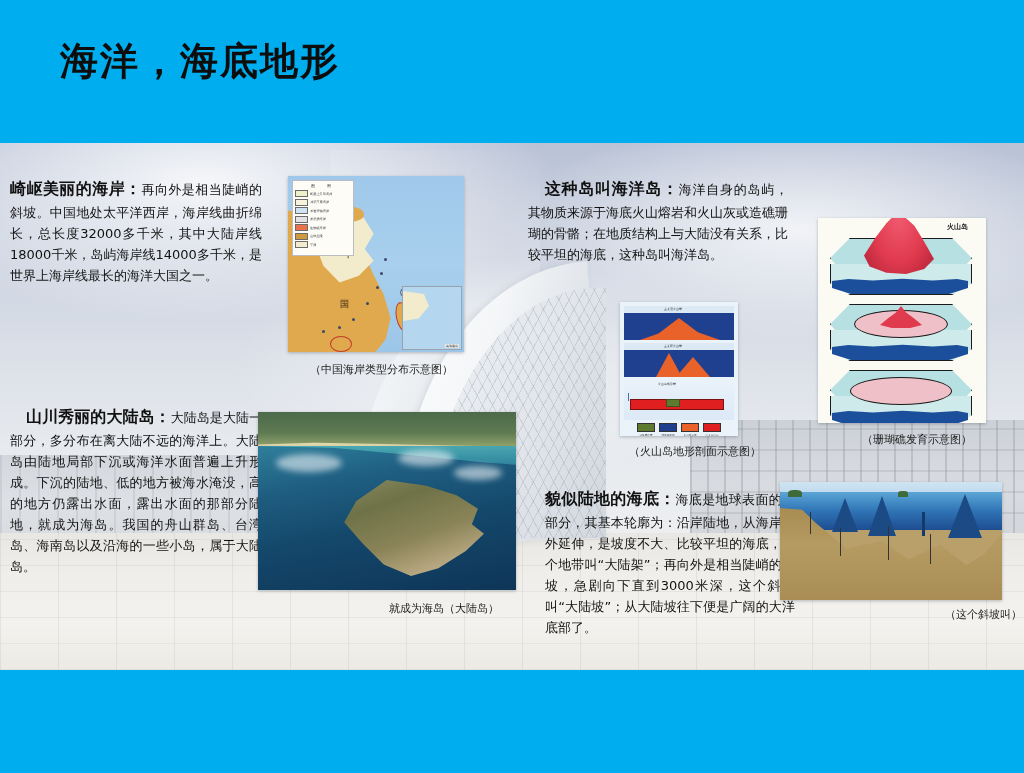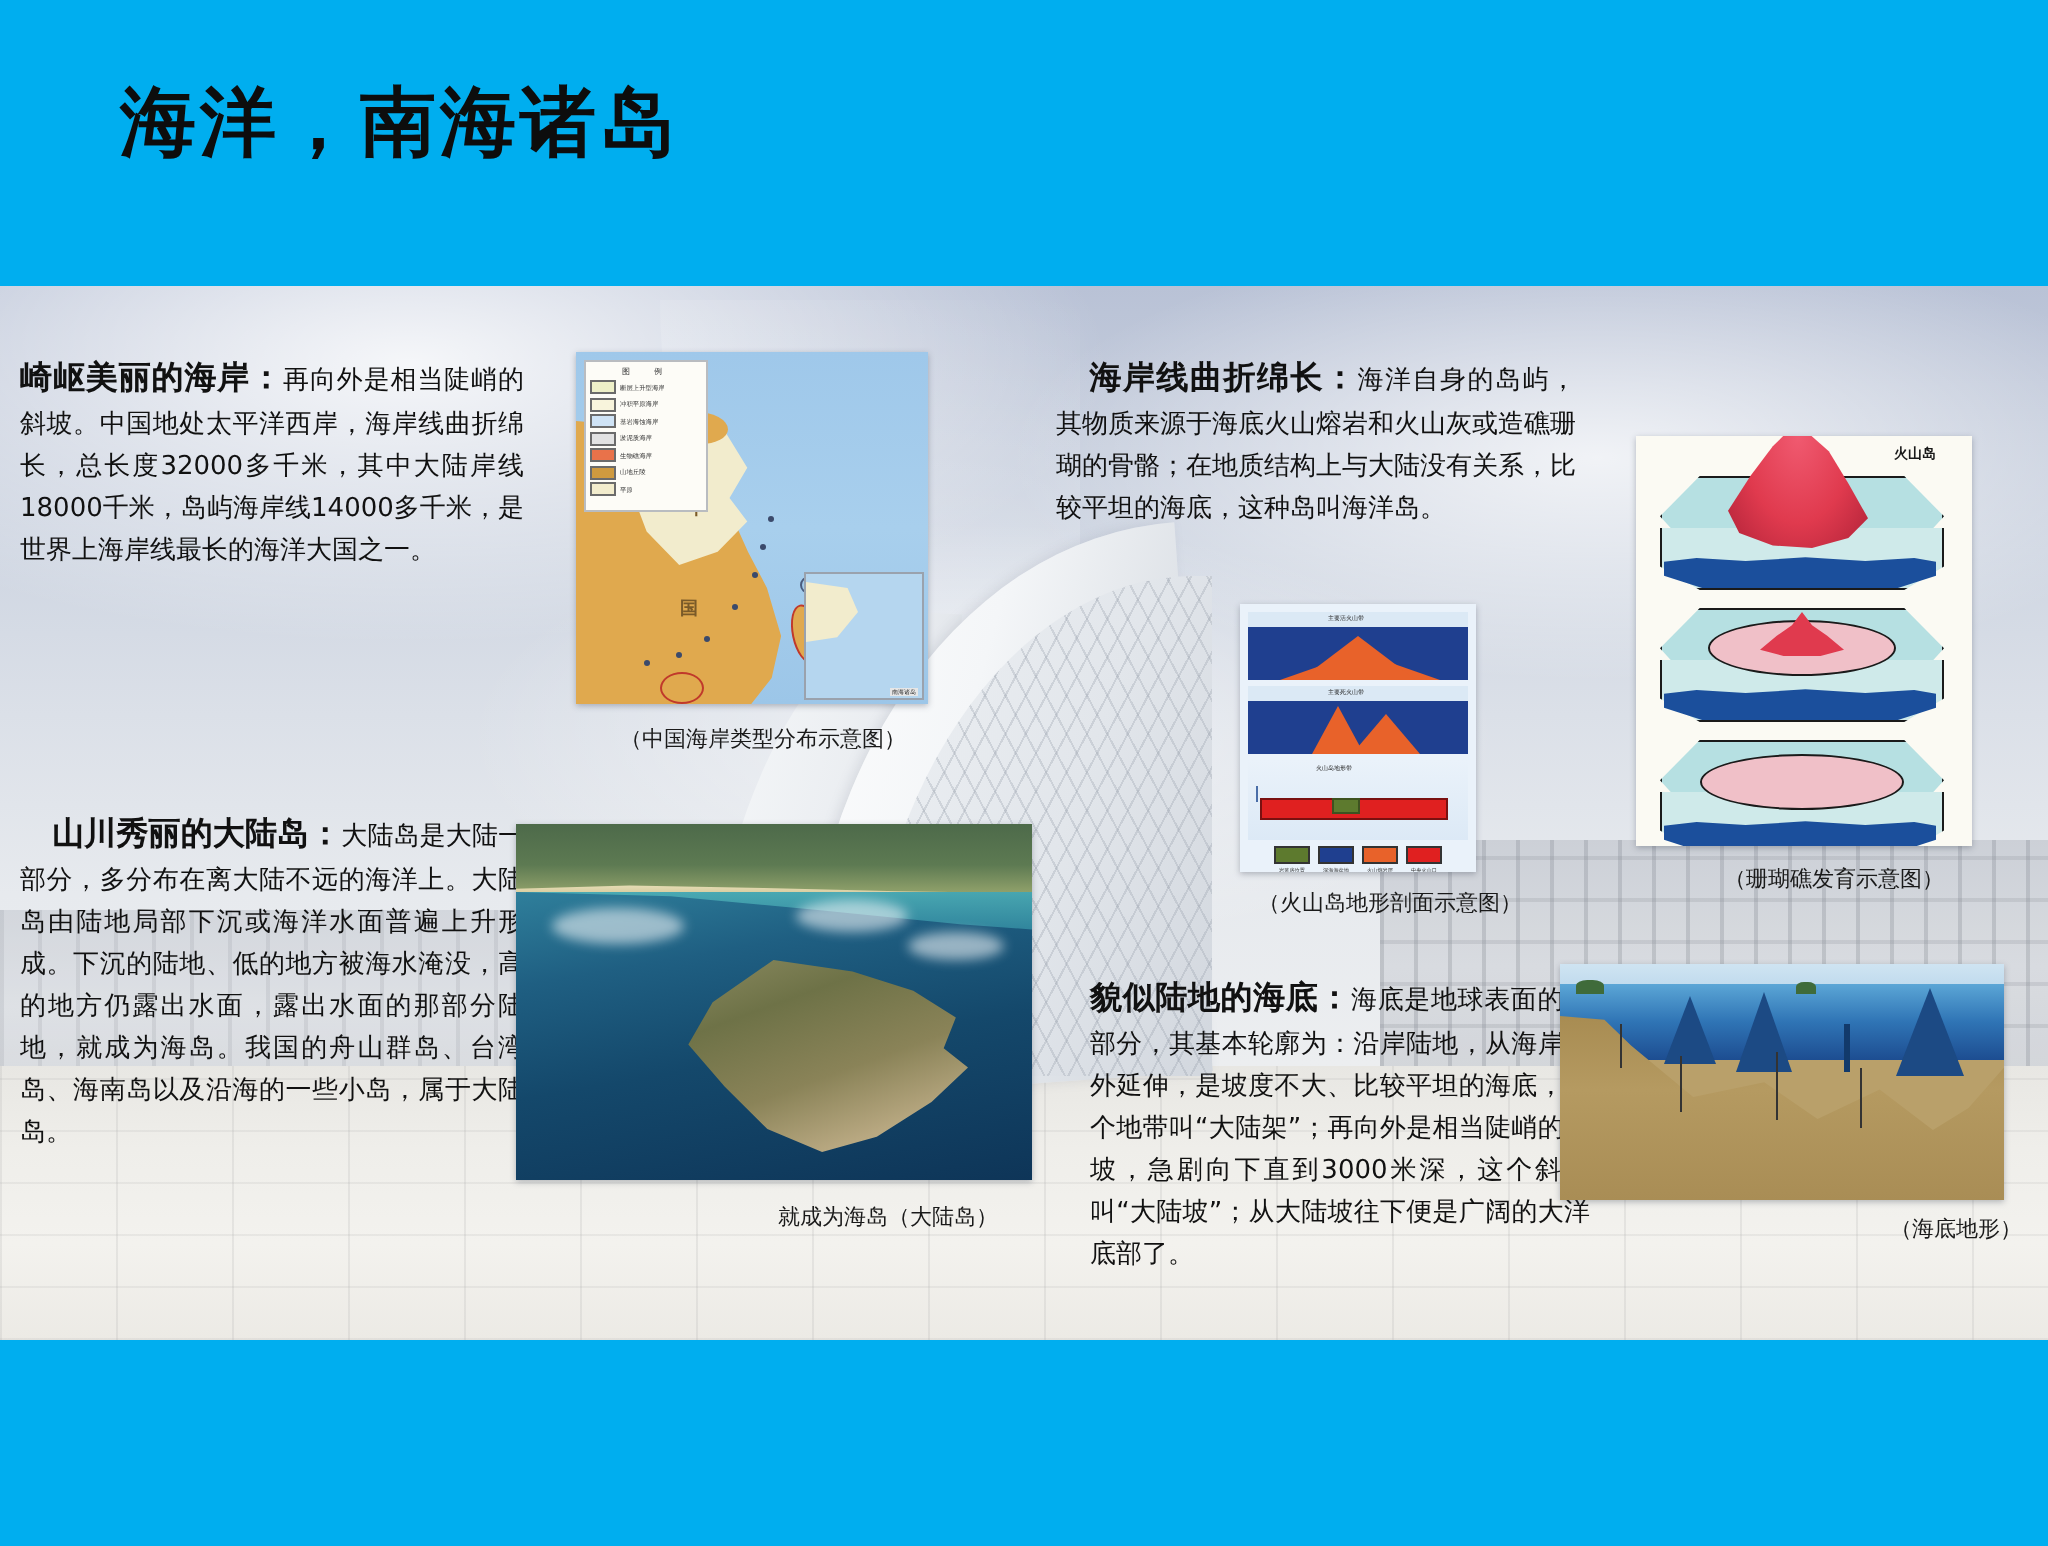--- a/index.html
+++ b/index.html
@@ -215,32 +215,32 @@
     <div class="bg-ground"></div>
     <div class="sail sail-d"></div>
     <div class="sail sail-c"></div>
     <div class="sail sail-a"></div>
     <div class="sail sail-b"></div>
   </div>
 
   <div class="bar-top"></div>
   <div class="bar-bottom"></div>
 
-  <div class="title">海洋，南海诸岛</div>
+  <div class="title">海洋，海底地形</div>
 
   <div id="block-coast" class="txtblock">
     <p><span class="lead">崎岖美丽的海岸：</span><span class="body">再向外是相当陡峭的斜坡。中国地处太平洋西岸，海岸线曲折绵长，总长度32000多千米，其中大陆岸线18000千米，岛屿海岸线14000多千米，是世界上海岸线最长的海洋大国之一。</span></p>
   </div>
 
   <div id="block-contisl" class="txtblock">
     <p><span class="indent"></span><span class="lead">山川秀丽的大陆岛：</span><span class="body">大陆岛是大陆一部分，多分布在离大陆不远的海洋上。大陆岛由陆地局部下沉或海洋水面普遍上升形成。下沉的陆地、低的地方被海水淹没，高的地方仍露出水面，露出水面的那部分陆地，就成为海岛。我国的舟山群岛、台湾岛、海南岛以及沿海的一些小岛，属于大陆岛。</span></p>
   </div>
 
   <div id="block-oceisl" class="txtblock">
-    <p><span class="indent"></span><span class="lead">海岸线曲折绵长：</span><span class="body">海洋自身的岛屿，其物质来源于海底火山熔岩和火山灰或造礁珊瑚的骨骼；在地质结构上与大陆没有关系，比较平坦的海底，这种岛叫海洋岛。</span></p>
+    <p><span class="indent"></span><span class="lead">这种岛叫海洋岛：</span><span class="body">海洋自身的岛屿，其物质来源于海底火山熔岩和火山灰或造礁珊瑚的骨骼；在地质结构上与大陆没有关系，比较平坦的海底，这种岛叫海洋岛。</span></p>
   </div>
 
   <div id="block-seabed" class="txtblock">
     <p><span class="lead">貌似陆地的海底：</span><span class="body">海底是地球表面的一部分，其基本轮廓为：沿岸陆地，从海岸向外延伸，是坡度不大、比较平坦的海底，这个地带叫“大陆架”；再向外是相当陡峭的斜坡，急剧向下直到3000米深，这个斜坡叫“大陆坡”；从大陆坡往下便是广阔的大洋底部了。</span></p>
   </div>
 
   <div id="fig-chinamap" class="fig">
     <div class="frame">
       <div class="cm-sea"></div>
       <div class="cm-land"></div>
@@ -401,16 +401,16 @@
       <div class="sf-peak" style="left:88px;top:14px;width:28px;height:40px;clip-path:polygon(50% 0,100% 100%,0 100%);"></div>
       <div class="sf-peak" style="left:168px;top:12px;width:34px;height:44px;clip-path:polygon(50% 0,100% 100%,0 100%);"></div>
       <div class="sf-deep" style="left:142px;top:30px;width:3px;height:24px;"></div>
       <div class="sf-isle" style="left:8px;top:8px;width:14px;height:7px;"></div>
       <div class="sf-isle" style="left:118px;top:9px;width:10px;height:6px;"></div>
       <div class="sf-tick" style="left:30px;top:30px;height:22px;"></div>
       <div class="sf-tick" style="left:60px;top:46px;height:28px;"></div>
       <div class="sf-tick" style="left:108px;top:44px;height:34px;"></div>
       <div class="sf-tick" style="left:150px;top:52px;height:30px;"></div>
     </div>
-    <div class="caption" style="position:absolute;left:165px;top:125px;">（海底地形）</div>
+    <div class="caption" style="position:absolute;left:165px;top:125px;">（这个斜坡叫）</div>
   </div>
 
 </div>
 
 </body></html>

